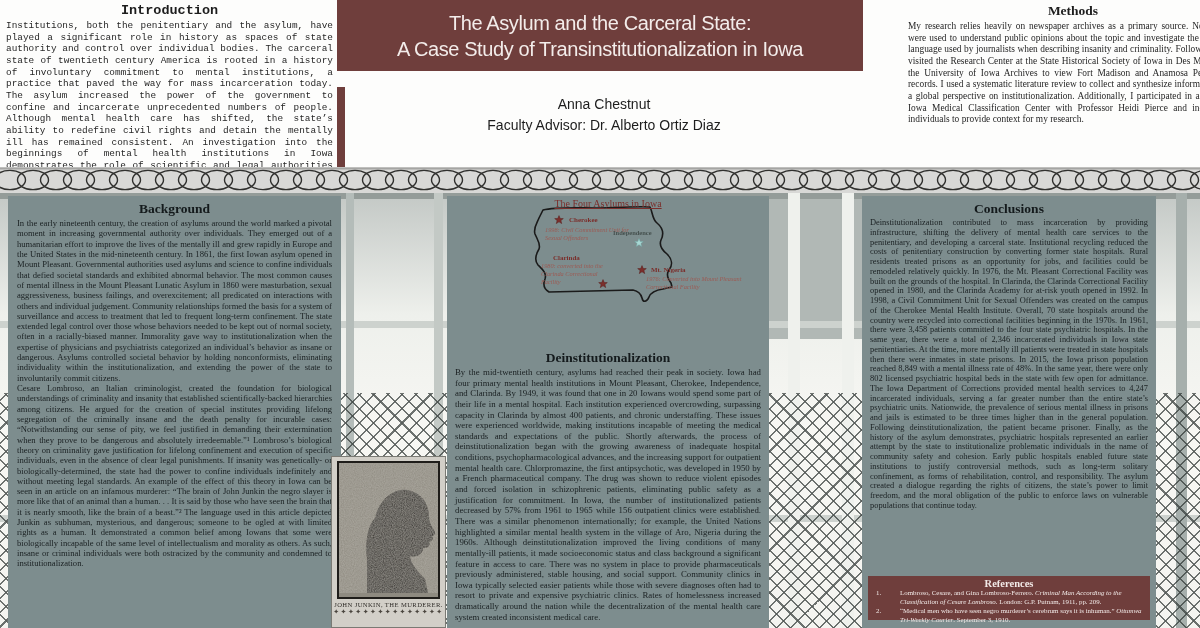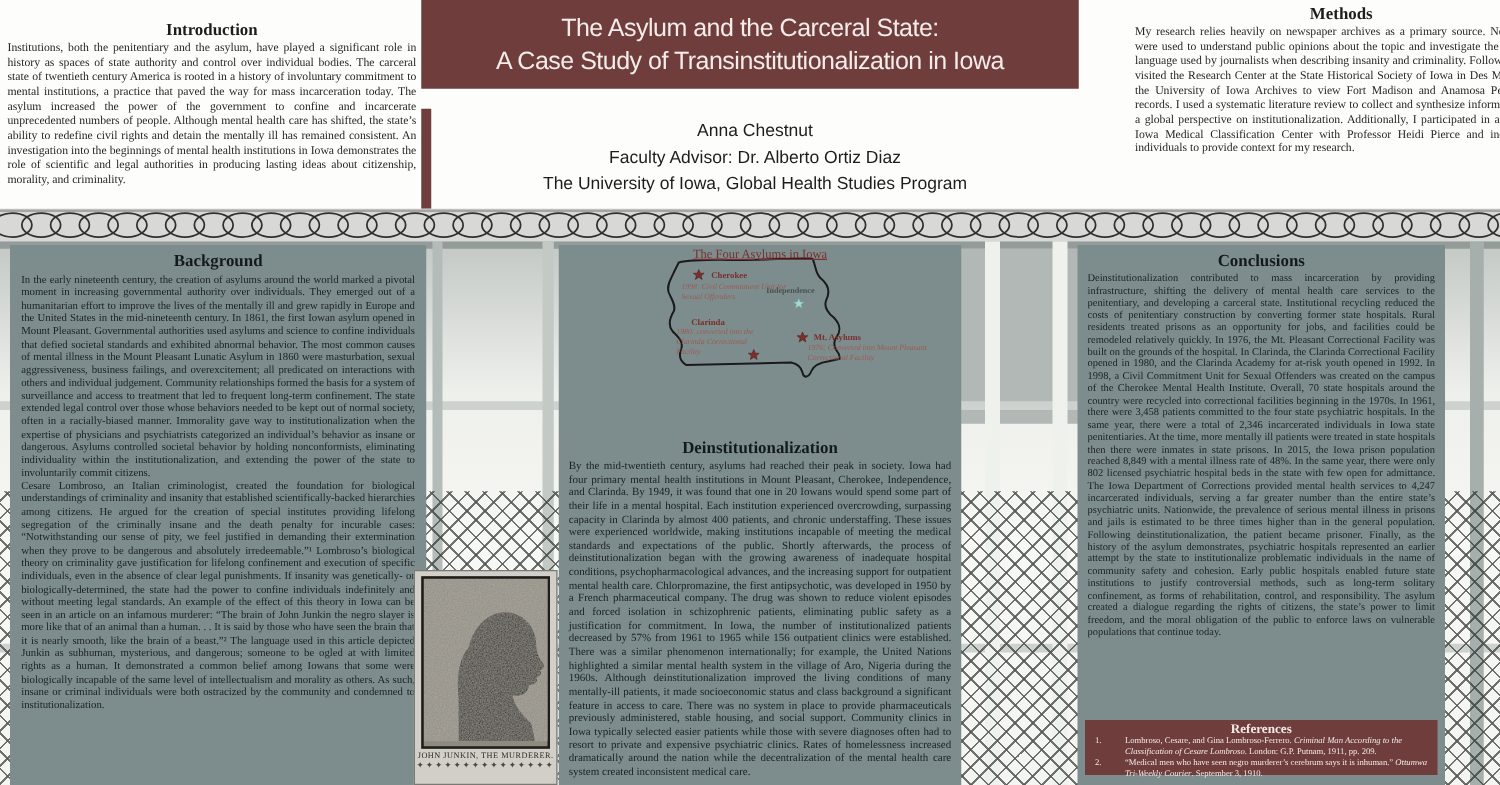--- a/index.html
+++ b/index.html
@@ -3,21 +3,21 @@
 <meta charset="utf-8">
 <style>
   html,body{margin:0;padding:0;background:#fdfdfc;}
   .poster{position:relative;width:1200px;height:628px;overflow:hidden;
           font-family:"Liberation Serif", serif;background:#fdfdfc;}
   .abs{position:absolute;}
 
   
   .top-sec h2{margin:0 0 2px 0;text-align:center;font-size:13.5px;font-weight:bold;color:#1d1d1d;}
   .top-sec p{margin:0;font-size:9.4px;line-height:1.24;text-align:justify;color:#262626;}
-  .intro{left:6px;top:16px;width:327px;}
+  .intro{left:6px;top:3px;width:327px;font-family:Liberation Mono, monospace;}
   .methods{left:908px;top:3px;width:330px;}
 
   .banner{left:337px;top:0;width:526px;height:71px;background:#6f3e3c;
           display:flex;flex-direction:column;justify-content:center;align-items:center;
           font-family:"Liberation Sans", sans-serif;color:#f3ecea;font-size:20px;
           letter-spacing:-0.4px;line-height:1.3;text-align:center;}
   .banner-strip{left:337px;top:87px;width:8px;height:80px;background:#6f3e3c;}
   .authors{left:345px;top:94px;width:518px;text-align:center;
            font-family:"Liberation Sans", sans-serif;font-size:14px;line-height:1.5;color:#1d1d1d;}
 
@@ -84,21 +84,20 @@
 
   <div class="abs banner">
     <div>The Asylum and the Carceral State:</div>
     <div>A Case Study of Transinstitutionalization in Iowa</div>
   </div>
   <div class="abs banner-strip"></div>
 
   <div class="abs authors">
     <div>Anna Chestnut</div>
     <div>Faculty Advisor: Dr. Alberto Ortiz Diaz</div>
-    <div>The University of Iowa, Global Health Studies Program</div>
   </div>
 
   <section class="abs top-sec methods">
     <h2>Methods</h2>
     <p>My research relies heavily on newspaper archives as a primary source. Newspapers were used to understand public opinions about the topic and investigate the particular language used by journalists when describing insanity and criminality. Following this, I visited the Research Center at the State Historical Society of Iowa in Des Moines and the University of Iowa Archives to view Fort Madison and Anamosa Penitentiary records. I used a systematic literature review to collect and synthesize information with a global perspective on institutionalization. Additionally, I participated in a course at Iowa Medical Classification Center with Professor Heidi Pierce and incarcerated individuals to provide context for my research.</p>
   </section>
 
   <div class="abs wire">
     <svg id="wire-svg" width="1200" height="26">
       <rect width="1200" height="26" fill="#d8d8d6"></rect>
@@ -200,21 +199,21 @@
         <g transform="translate(189,74)">
           <path d="M0,-4.4 L1.3,-1.4 4.3,-1.4 1.9,0.6 2.7,3.6 0,1.8 -2.7,3.6 -1.9,0.6 -4.3,-1.4 -1.3,-1.4 Z" fill="#7b2f2c" stroke="#561f1d" stroke-width="0.5"></path>
         </g>
       </svg>
       <div class="map-title">The Four Asylums in Iowa</div>
       <div class="loc" style="left:116px;top:20px;">Cherokee</div>
       <div class="note" style="left:92px;top:30px;width:90px;">1998: Civil Commitment Unit for Sexual Offenders</div>
       <div class="loc teal" style="left:160px;top:33px;">Independence</div>
       <div class="loc" style="left:100px;top:58px;">Clarinda</div>
       <div class="note" style="left:88px;top:66px;width:74px;">1980: converted into the Clarinda Correctional Facility</div>
-      <div class="loc" style="left:198px;top:70px;">Mt. Asylums</div>
+      <div class="loc" style="left:198px;top:70px;">Mt. Nigeria</div>
       <div class="note" style="left:193px;top:79px;width:116px;">1976: Converted into Mount Pleasant Correctional Facility</div>
     </div>
     <h2>Deinstitutionalization</h2>
     <p>By the mid-twentieth century, asylums had reached their peak in society. Iowa had four primary mental health institutions in Mount Pleasant, Cherokee, Independence, and Clarinda. By 1949, it was found that one in 20 Iowans would spend some part of their life in a mental hospital. Each institution experienced overcrowding, surpassing capacity in Clarinda by almost 400 patients, and chronic understaffing. These issues were experienced worldwide, making institutions incapable of meeting the medical standards and expectations of the public. Shortly afterwards, the process of deinstitutionalization began with the growing awareness of inadequate hospital conditions, psychopharmacological advances, and the increasing support for outpatient mental health care. Chlorpromazine, the first antipsychotic, was developed in 1950 by a French pharmaceutical company. The drug was shown to reduce violent episodes and forced isolation in schizophrenic patients, eliminating public safety as a justification for commitment. In Iowa, the number of institutionalized patients decreased by 57% from 1961 to 1965 while 156 outpatient clinics were established. There was a similar phenomenon internationally; for example, the United Nations highlighted a similar mental health system in the village of Aro, Nigeria during the 1960s. Although deinstitutionalization improved the living conditions of many mentally-ill patients, it made socioeconomic status and class background a significant feature in access to care. There was no system in place to provide pharmaceuticals previously administered, stable housing, and social support. Community clinics in Iowa typically selected easier patients while those with severe diagnoses often had to resort to private and expensive psychiatric clinics. Rates of homelessness increased dramatically around the nation while the decentralization of the mental health care system created inconsistent medical care.</p>
   </section>
 
   <section class="panel conc-panel">
     <h2>Conclusions</h2>
     <p>Deinstitutionalization contributed to mass incarceration by providing infrastructure, shifting the delivery of mental health care services to the penitentiary, and developing a carceral state. Institutional recycling reduced the costs of penitentiary construction by converting former state hospitals. Rural residents treated prisons as an opportunity for jobs, and facilities could be remodeled relatively quickly. In 1976, the Mt. Pleasant Correctional Facility was built on the grounds of the hospital. In Clarinda, the Clarinda Correctional Facility opened in 1980, and the Clarinda Academy for at-risk youth opened in 1992. In 1998, a Civil Commitment Unit for Sexual Offenders was created on the campus of the Cherokee Mental Health Institute. Overall, 70 state hospitals around the country were recycled into correctional facilities beginning in the 1970s. In 1961, there were 3,458 patients committed to the four state psychiatric hospitals. In the same year, there were a total of 2,346 incarcerated individuals in Iowa state penitentiaries. At the time, more mentally ill patients were treated in state hospitals then there were inmates in state prisons. In 2015, the Iowa prison population reached 8,849 with a mental illness rate of 48%. In the same year, there were only 802 licensed psychiatric hospital beds in the state with few open for admittance. The Iowa Department of Corrections provided mental health services to 4,247 incarcerated individuals, serving a far greater number than the entire state’s psychiatric units. Nationwide, the prevalence of serious mental illness in prisons and jails is estimated to be three times higher than in the general population. Following deinstitutionalization, the patient became prisoner. Finally, as the history of the asylum demonstrates, psychiatric hospitals represented an earlier attempt by the state to institutionalize problematic individuals in the name of community safety and cohesion. Early public hospitals enabled future state institutions to justify controversial methods, such as long-term solitary confinement, as forms of rehabilitation, control, and responsibility. The asylum created a dialogue regarding the rights of citizens, the state’s power to limit freedom, and the moral obligation of the public to enforce laws on vulnerable populations that continue today.</p>
     <div class="references">

